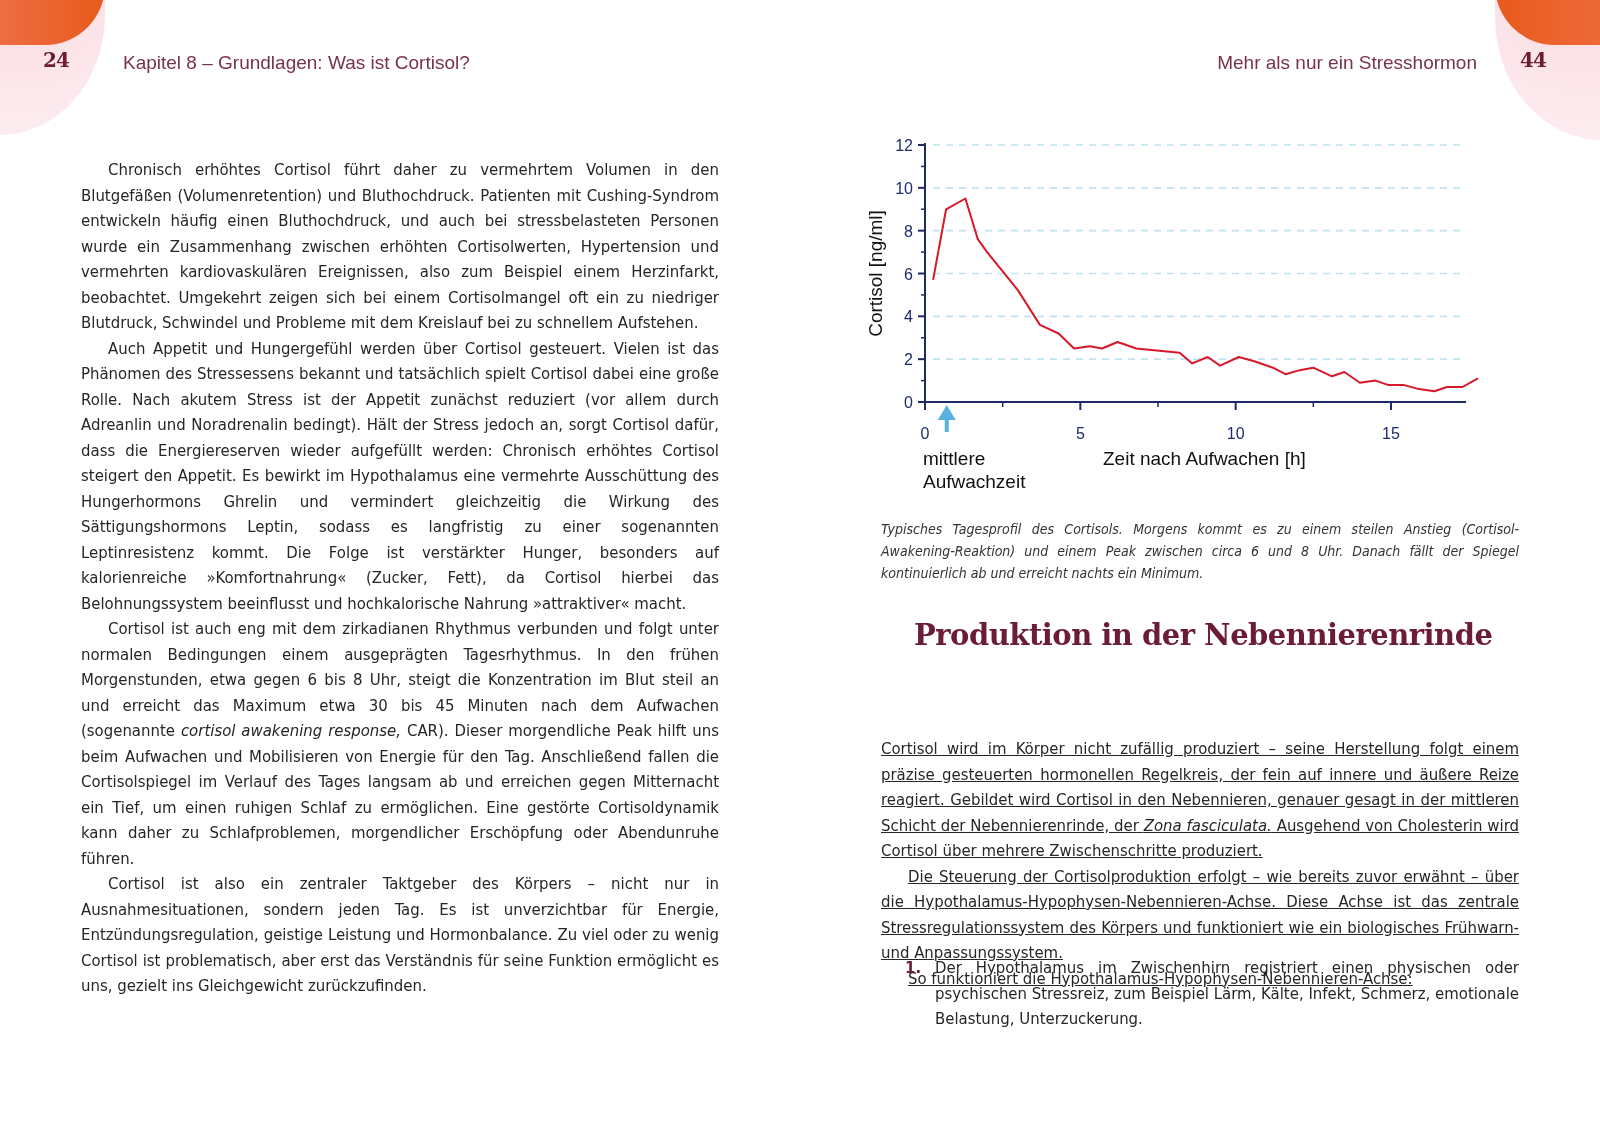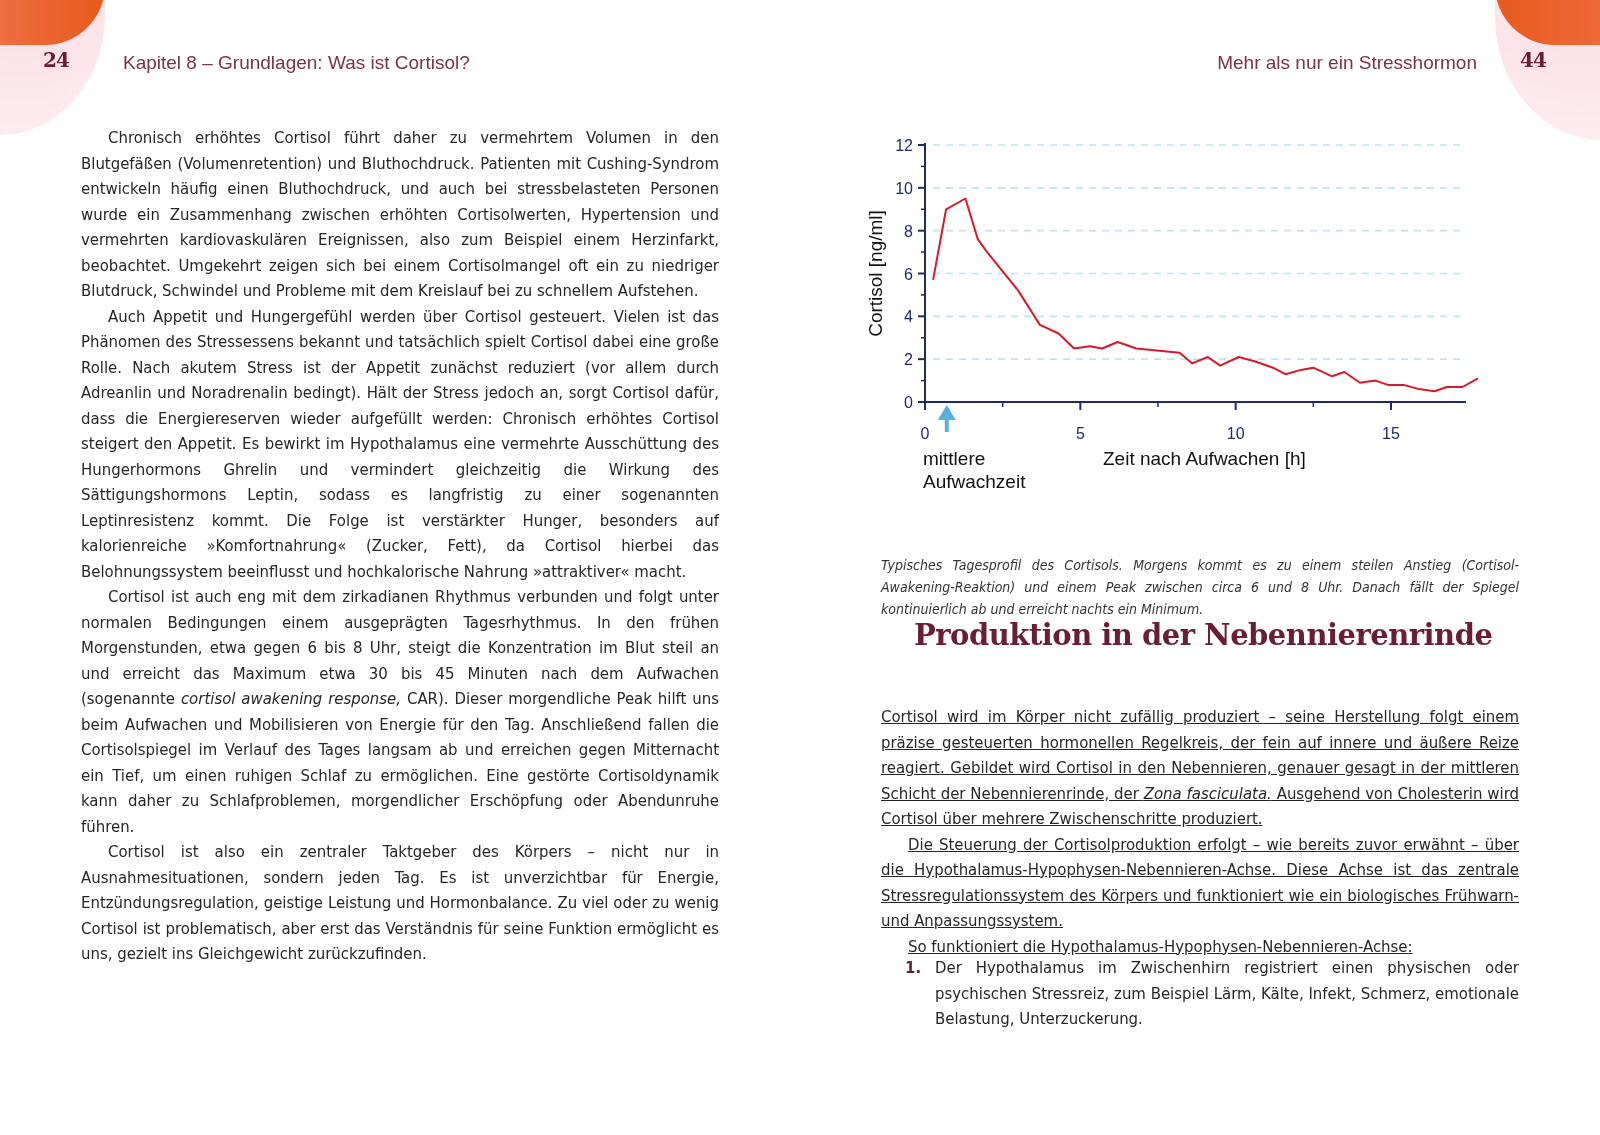--- a/index.html
+++ b/index.html
@@ -33,32 +33,31 @@
   .page-num {
     position: absolute; top: 48px; font-family: "DejaVu Serif", "Liberation Serif", serif;
     font-weight: bold; font-size: 20px; color: #6b1d35; letter-spacing: -1px;
   }
   .running-head {
     position: absolute; top: 52px; font-family: "Liberation Sans", sans-serif;
     font-size: 19px; color: #7a3248; font-weight: normal;
   }
   .body-text {
     position: absolute; font-size: 16.6px; line-height: 25.5px; text-align: justify;
-    color: #262626; font-family: "Liberation Sans Narrow", "DejaVu Sans Condensed", "Liberation Sans", sans-serif;
+    color: #262626; font-family: "Liberation Sans Narrow", "DejaVu Sans Condensed", "Liberation Sans", sans-serif; margin-top: 32px;
   }
   .body-text p { margin: 0; text-indent: 27px; }
   .body-text p.noindent { text-indent: 0; }
   .left-col { left: 81px; top: 125px; width: 638px; }
   .right-col { left: 881px; top: 704px; width: 638px; text-decoration: underline; }
   .caption {
     position: absolute; left: 881px; top: 518px; width: 638px;
     font-style: italic; font-size: 14px; line-height: 22px; color: #333;
     font-family: "Liberation Sans Narrow", "DejaVu Sans Condensed", "Liberation Sans", sans-serif;
     text-align: justify;
-    margin-top: 36px;
   }
   .section-heading {
     position: absolute; left: 914px; top: 618px; margin: 0;
     font-family: "DejaVu Serif", "Liberation Serif", serif; font-weight: bold;
     font-size: 29px; color: #6b1d35; letter-spacing: -0.5px;
   }
   .list {
     position: absolute; left: 905px; top: 955px; width: 614px; margin: 0; padding: 0; list-style: none;
     font-size: 16.6px; line-height: 25.5px; color: #262626;
     font-family: "Liberation Sans Narrow", "DejaVu Sans Condensed", "Liberation Sans", sans-serif;

